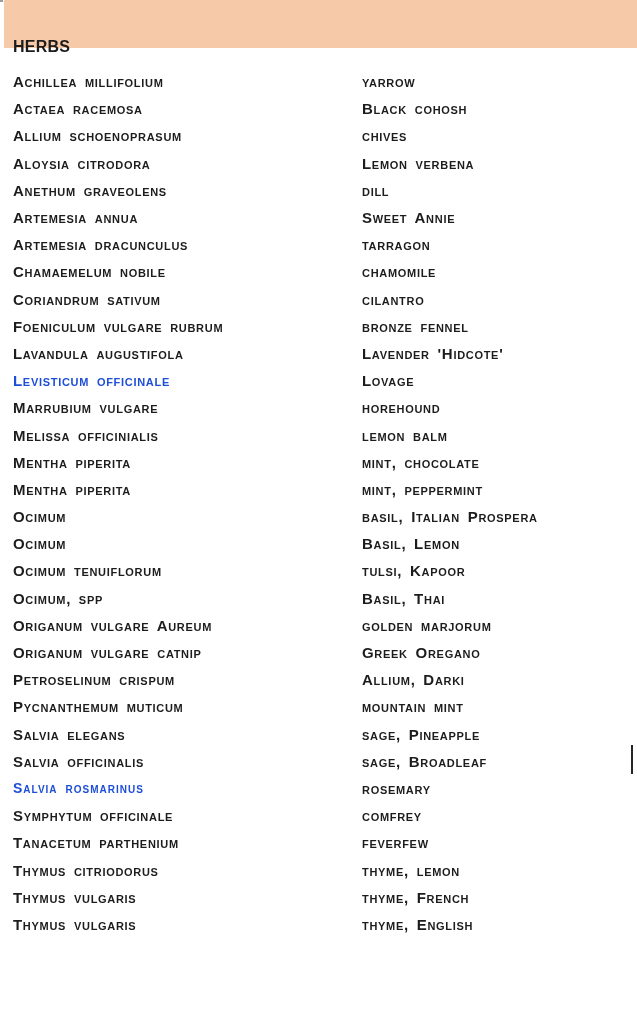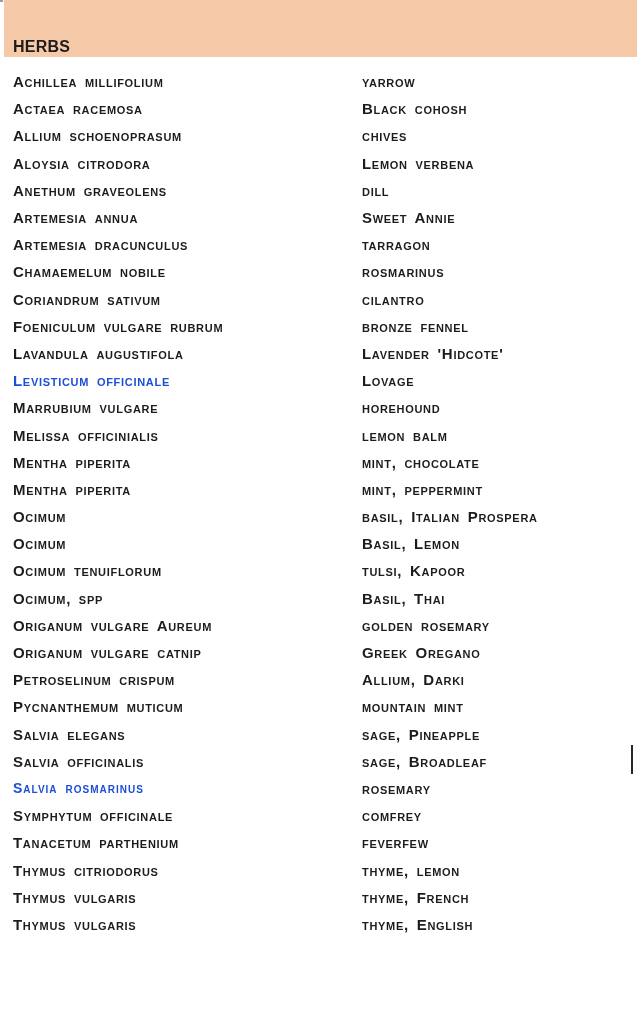--- a/index.html
+++ b/index.html
@@ -13,21 +13,21 @@
   }
   .corner-artifact {
     position: absolute;
     left: 0; top: 0;
     width: 3px; height: 2px;
     background: #9b9b9b;
   }
   .band {
     position: absolute;
     left: 4px; top: 0;
-    width: 633px; height: 57px;
+    width: 633px; height: 48px;
     background: #f6c9a9;
   }
   .band h1 {
     position: absolute;
     left: 9px; top: 38px;
     margin: 0;
     font-size: 16px;
     font-weight: 700;
     letter-spacing: 0.2px;
     color: #1d1c1a;
@@ -108,21 +108,21 @@
   </div>
 
   <div class="row">
     <span class="cell latin">Artemesia dracunculus</span>
     <span class="cell common">tarragon</span>
   </div>
 
 
   <div class="row">
     <span class="cell latin">Chamaemelum nobile</span>
-    <span class="cell common">rosmarinus</span>
+    <span class="cell common">chamomile</span>
   </div>
 
   <div class="row">
     <span class="cell latin">Coriandrum sativum</span>
     <span class="cell common">cilantro</span>
   </div>
 
   <div class="row">
     <span class="cell latin">Foeniculum vulgare rubrum</span>
     <span class="cell common">bronze fennel</span>
@@ -174,21 +174,21 @@
     <span class="cell common">tulsi, Kapoor</span>
   </div>
 
   <div class="row">
     <span class="cell latin">Ocimum, spp</span>
     <span class="cell common">Basil, Thai</span>
   </div>
 
   <div class="row">
     <span class="cell latin">Origanum vulgare Aureum</span>
-    <span class="cell common">golden rosemary</span>
+    <span class="cell common">golden marjorum</span>
   </div>
 
   <div class="row">
     <span class="cell latin">Origanum vulgare catnip</span>
     <span class="cell common">Greek Oregano</span>
   </div>
 
   <div class="row">
     <span class="cell latin">Petroselinum crispum</span>
     <span class="cell common">Allium, Darki</span>

